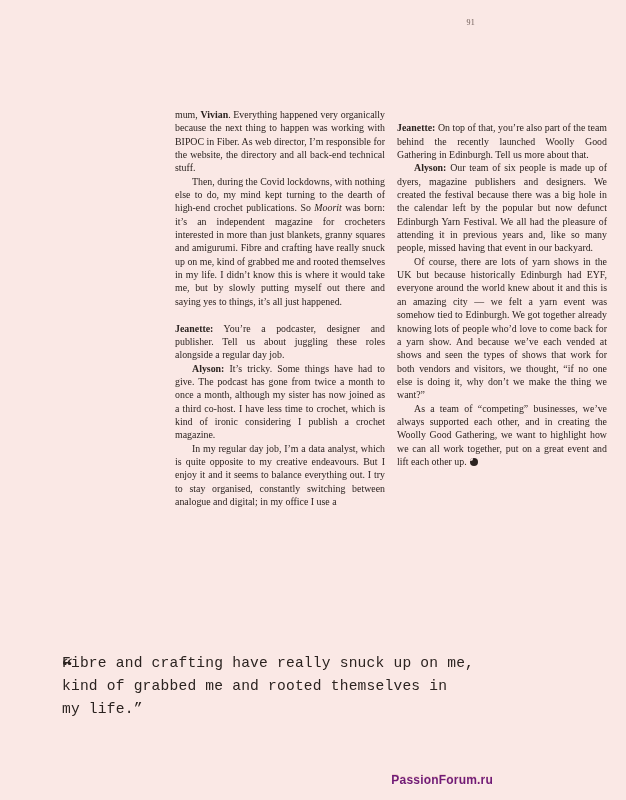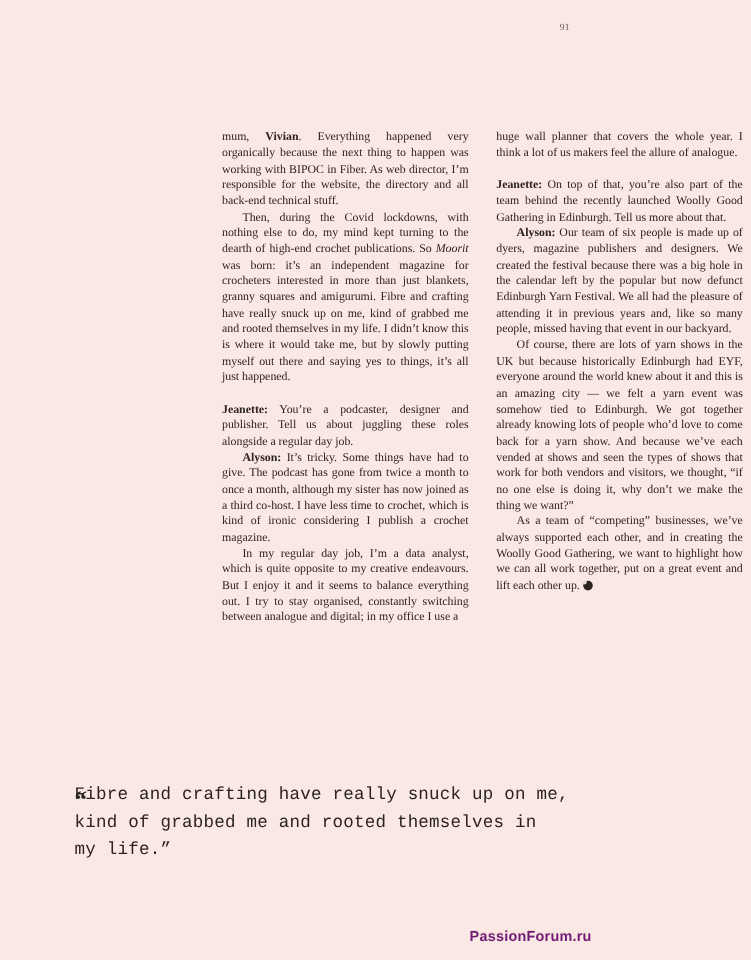--- a/index.html
+++ b/index.html
@@ -33,22 +33,21 @@
     letter-spacing: 0.3px;
   }
 
   
   .columns {
     position: absolute;
     top: 108px;
     left: 175px;
     width: 434px;
     display: flex;
-    gap: 23px;
-    margin-left: 10px;
+    gap: 12px;
   }
   .col {
     width: 210px;
   }
 
   .col p {
     margin: 0;
     font-size: 9.9px;
     line-height: 13.35px;
     text-align: justify;
@@ -141,21 +140,20 @@
 
   <div class="columns">
     <div class="col">
         <p><span>mum, </span><b>Vivian</b><span>. Everything happened very organically because the next thing to happen was working with BIPOC in Fiber. As web director, I’m responsible for the website, the directory and all back-end technical stuff.</span></p>
         <p class="indent"><span>Then, during the Covid lockdowns, with nothing else to do, my mind kept turning to the dearth of high-end crochet publications. So </span><i>Moorit</i><span> was born: it’s an independent magazine for crocheters interested in more than just blankets, granny squares and amigurumi. Fibre and crafting have really snuck up on me, kind of grabbed me and rooted themselves in my life. I didn’t know this is where it would take me, but by slowly putting myself out there and saying yes to things, it’s all just happened.</span></p>
         <p class="gap"><b>Jeanette:</b><span> You’re a podcaster, designer and publisher. Tell us about juggling these roles alongside a regular day job.</span></p>
         <p class="indent"><b>Alyson:</b><span> It’s tricky. Some things have had to give. The podcast has gone from twice a month to once a month, although my sister has now joined as a third co-host. I have less time to crochet, which is kind of ironic considering I publish a crochet magazine.</span></p>
         <p class="indent"><span>In my regular day job, I’m a data analyst, which is quite opposite to my creative endeavours. But I enjoy it and it seems to balance everything out. I try to stay organised, constantly switching between analogue and digital; in my office I use a</span></p>
       </div>
     <div class="col">
-        <p><span>huge wall planner that covers the whole year. I think a lot of us makers feel the allure of analogue.</span></p>
         <p class="gap"><b>Jeanette:</b><span> On top of that, you’re also part of the team behind the recently launched Woolly Good Gathering in Edinburgh. Tell us more about that.</span></p>
         <p class="indent"><b>Alyson:</b><span> Our team of six people is made up of dyers, magazine publishers and designers. We created the festival because there was a big hole in the calendar left by the popular but now defunct Edinburgh Yarn Festival. We all had the pleasure of attending it in previous years and, like so many people, missed having that event in our backyard.</span></p>
         <p class="indent"><span>Of course, there are lots of yarn shows in the UK but because historically Edinburgh had EYF, everyone around the world knew about it and this is an amazing city — we felt a yarn event was somehow tied to Edinburgh. We got together already knowing lots of people who’d love to come back for a yarn show. And because we’ve each vended at shows and seen the types of shows that work for both vendors and visitors, we thought, “if no one else is doing it, why don’t we make the thing we want?”</span></p>
         <p class="indent"><span>As a team of “competing” businesses, we’ve always supported each other, and in creating the Woolly Good Gathering, we want to highlight how we can all work together, put on a great event and lift each other up.</span><span class="endmark"></span></p>
       </div>
   </div>
 
   <div class="pullquote">
     <div class="pq-mark">“</div>
     <div class="pq-text">Fibre and crafting have really snuck up on me,

